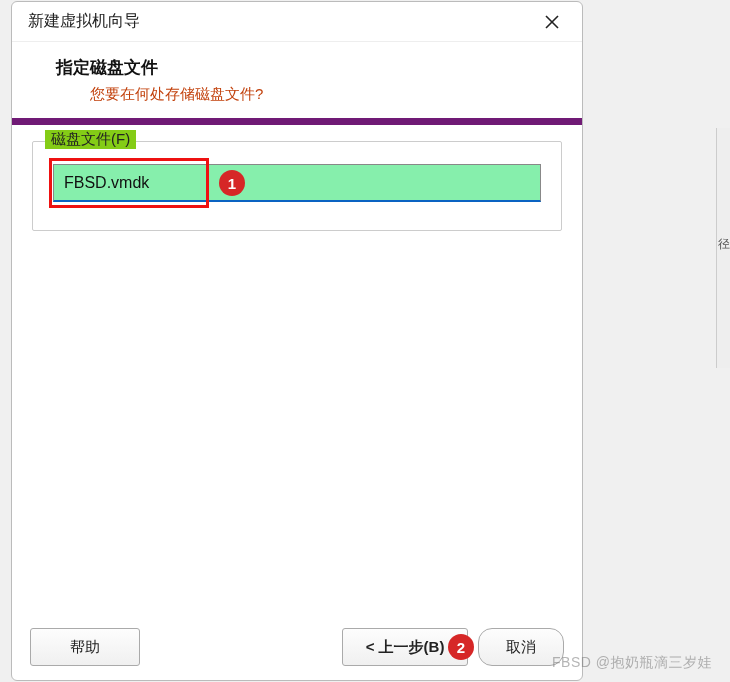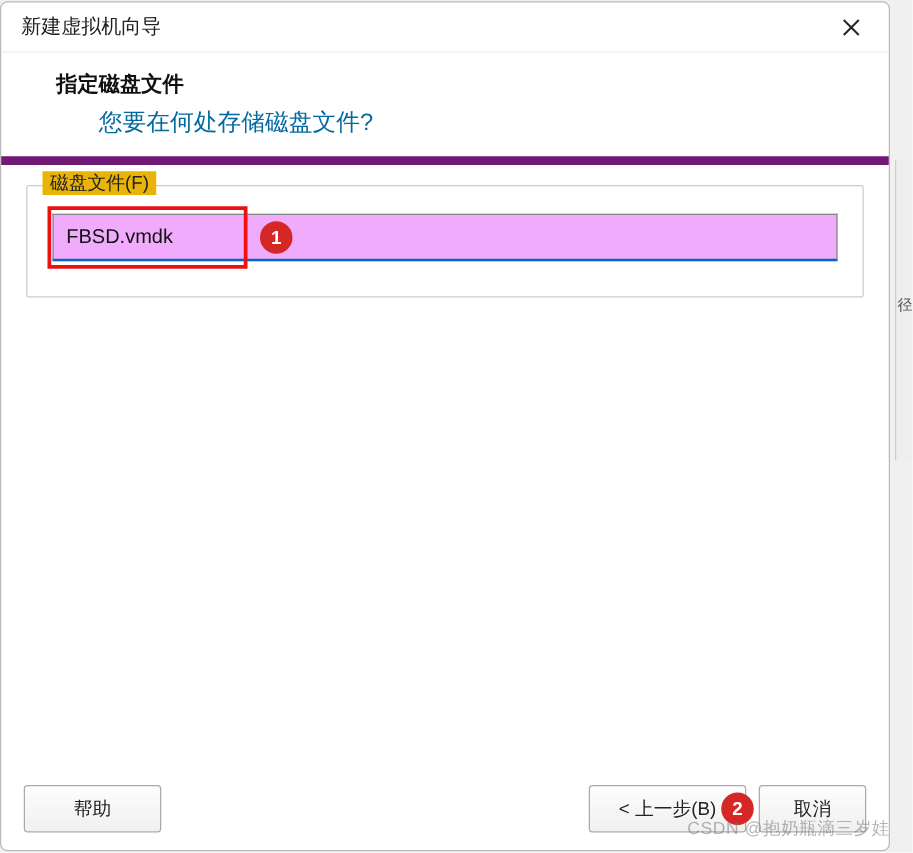--- a/index.html
+++ b/index.html
@@ -6,26 +6,26 @@
     body {
       font-family: "Microsoft YaHei", "Segoe UI", Arial, sans-serif;
       background: #f0f0f0;
       width: 730px;
       height: 682px;
       position: relative;
       overflow: hidden;
     }
     .dialog {
       background: #ffffff;
-      width: 712px;
+      width: 572px;
       height: 680px;
       border: 1px solid #bbb;
       border-radius: 6px;
       position: absolute;
-      left: 0;
+      left: 11px;
       top: 1px;
       display: flex;
       flex-direction: column;
     }
     .titlebar {
       display: flex;
       align-items: center;
       justify-content: space-between;
       padding: 6px 14px 6px 16px;
       font-size: 16px;
@@ -50,40 +50,40 @@
       padding: 14px 28px 14px 44px;
       border-bottom: 7px solid #701a75;
     }
     .header-title {
       font-size: 17px;
       font-weight: 700;
       color: #111;
       margin-bottom: 6px;
     }
     .header-sub {
-      font-size: 19px;
-      color: #0369a1;
+      font-size: 15px;
+      color: #c2410c;
       padding-left: 34px;
     }
 
     .content {
       flex: 1;
       padding: 16px 20px;
     }
     .groupbox {
       border: 1px solid #ccc;
       border-radius: 2px;
       padding: 22px 20px 28px 20px;
       position: relative;
     }
     .group-legend {
       position: absolute;
       top: -12px;
       left: 12px;
-      background: #eab308;
+      background: #84cc16;
       padding: 0 6px;
       font-size: 15px;
       color: #222;
     }
     .desc-text {
       font-size: 15.5px;
       color: #222;
       line-height: 1.8;
       margin-bottom: 24px;
     }
@@ -99,21 +99,21 @@
     }
     .file-input {
       width: 100%;
       height: 38px;
       border: 1px solid #888;
       border-bottom: 2px solid #0a63c2;
       padding: 0 10px;
       font-size: 16px;
       color: #111;
       outline: none;
-      background: #f0abfc;
+      background: #86efac;
     }
     .hl-red-input {
       position: absolute;
       left: -4px;
       top: -6px;
       width: 160px;
       height: 50px;
       border: 3px solid #e11;
       pointer-events: none;
     }
@@ -155,23 +155,23 @@
       height: 38px;
       padding: 0 18px;
       border: 1px solid #aaa;
       background: linear-gradient(#fdfdfd,#f0f0f0);
       border-radius: 3px;
       font-size: 15px;
       color: #222;
       cursor: pointer;
       min-width: 96px;
     }
-    .btn-back { min-width: 126px; position: relative; }
+    .btn-back { min-width: 126px; position: relative; font-weight: bold; }
     .btn-next { min-width: 134px; position: relative; }
-    .btn-cancel { min-width: 86px; }
+    .btn-cancel { min-width: 86px; border-radius: 14px; }
     .btn-help { min-width: 110px; }
 
     .hl-red-next {
       position: absolute;
       border: 3px solid #e11;
       pointer-events: none;
       left: -4px;
       top: -6px;
       right: -4px;
       bottom: -6px;
@@ -252,13 +252,13 @@
       <div class="badge badge-2">2</div>
     </div>
     <button class="btn btn-cancel">取消</button>
   </div>
 
 </div>
 
 <div class="side-strip"></div>
 <div class="side-tick">径</div>
 
-<div class="watermark">CSDN @抱奶瓶滴三岁娃</div>
+<div class="watermark">FBSD @抱奶瓶滴三岁娃</div>
 
 </body></html>

